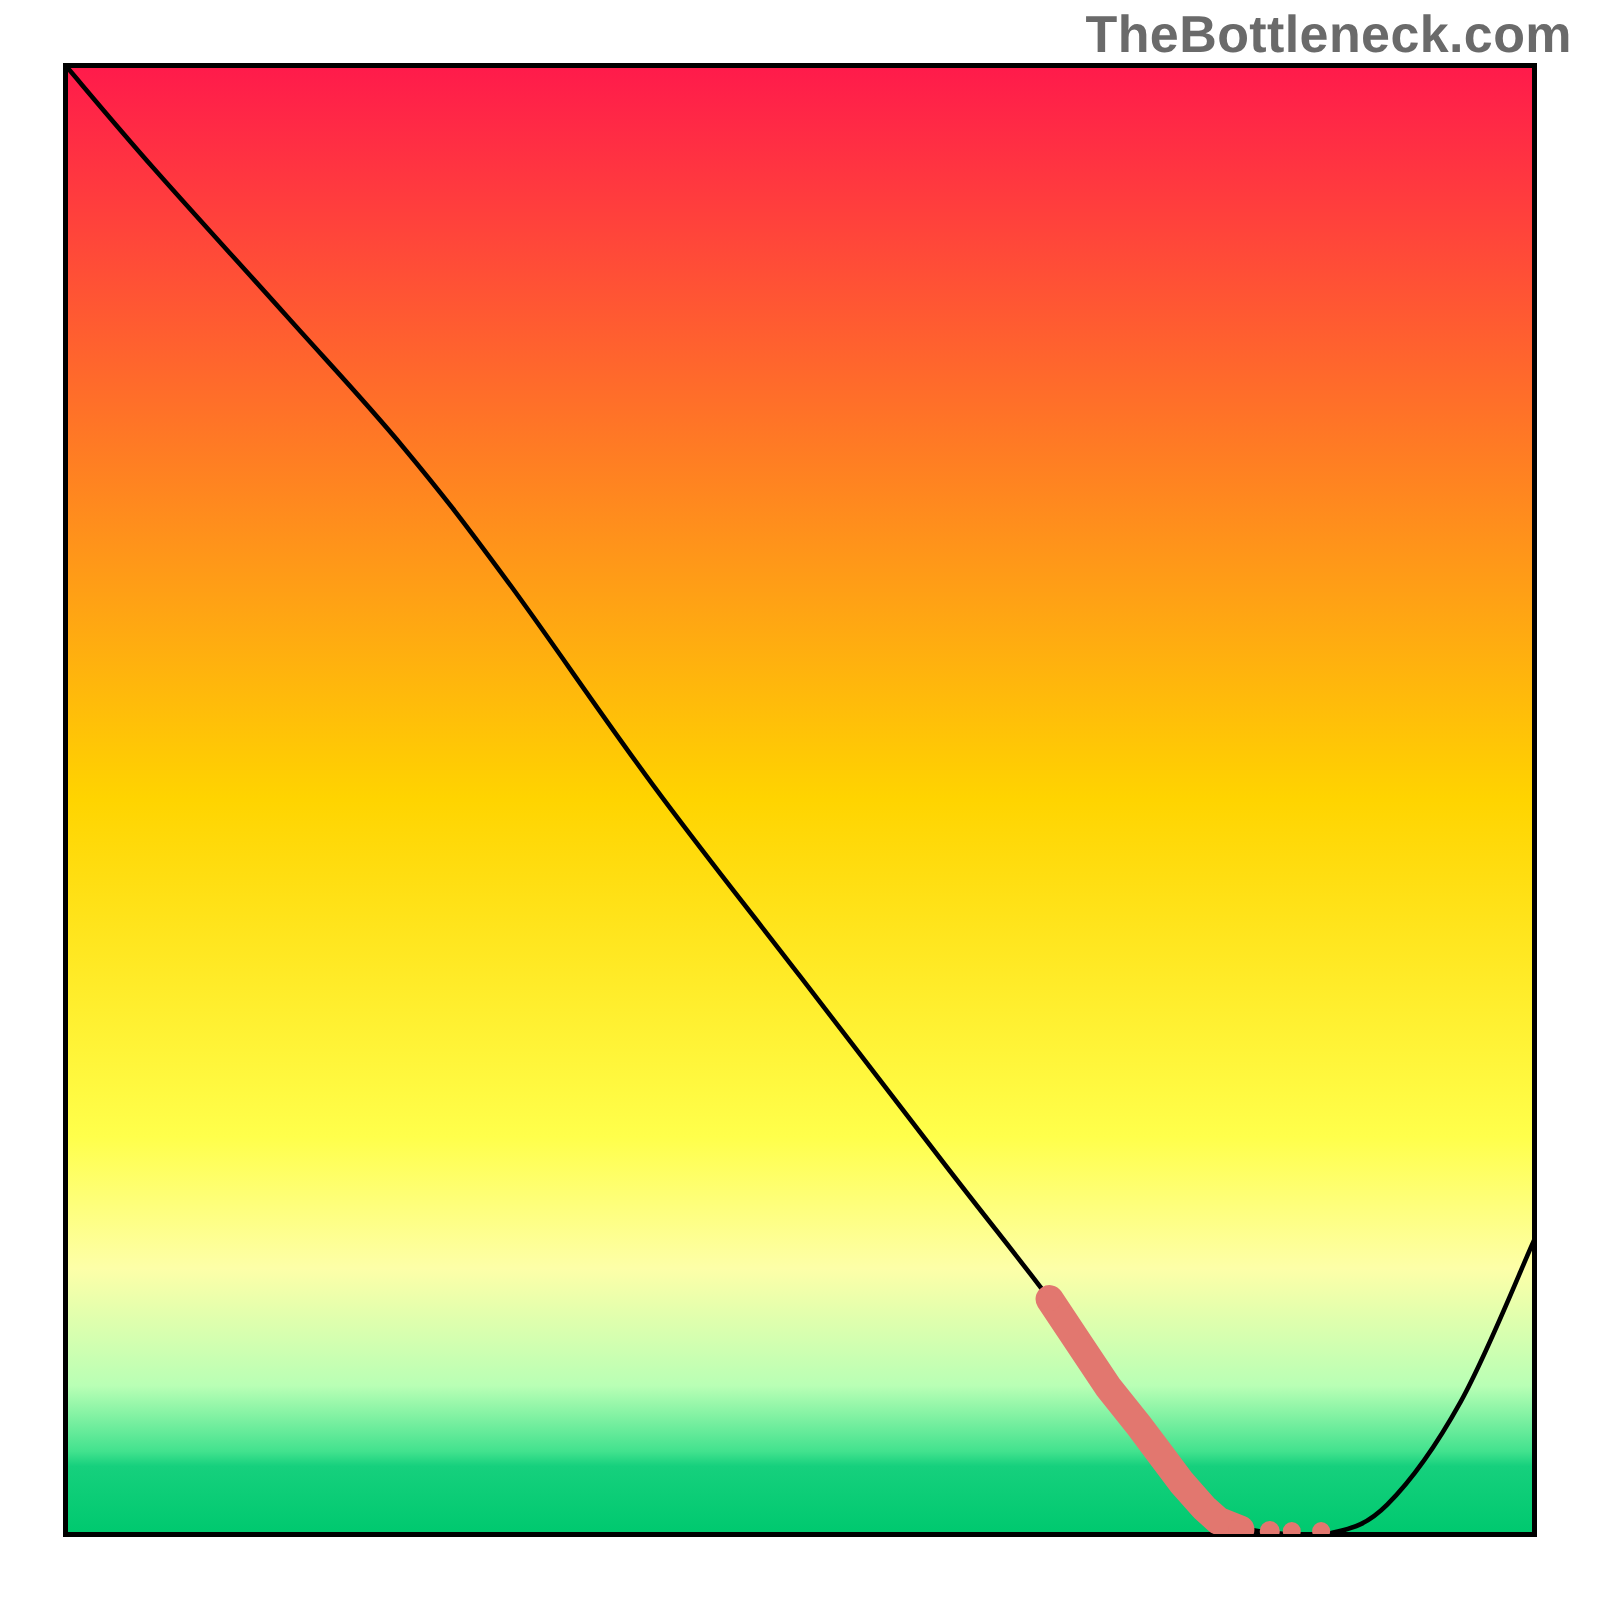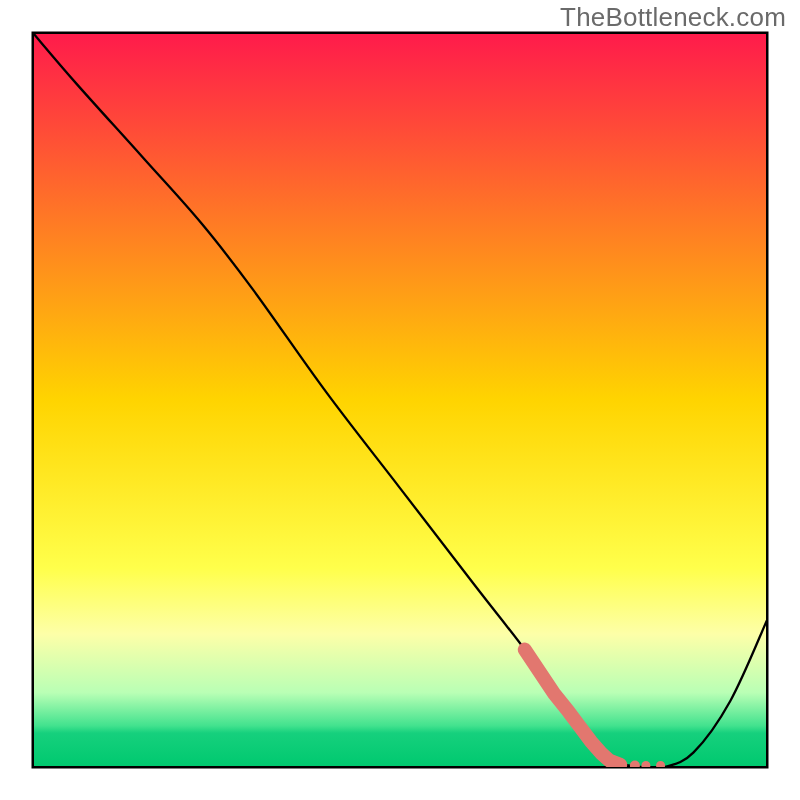--- a/index.html
+++ b/index.html
@@ -14,21 +14,21 @@
   #container {
     position: relative;
     width: 800px;
     height: 800px;
   }
   #watermark {
     position: absolute;
     top: 2px;
     right: 14px;
     font-size: 26px;
-    font-weight: 400;
+    font-weight: 700;
     color: #6a6a6a;
     letter-spacing: 0.2px;
     z-index: 10;
   }
   svg {
     position: absolute;
     top: 0;
     left: 0;
   }
 </style>

